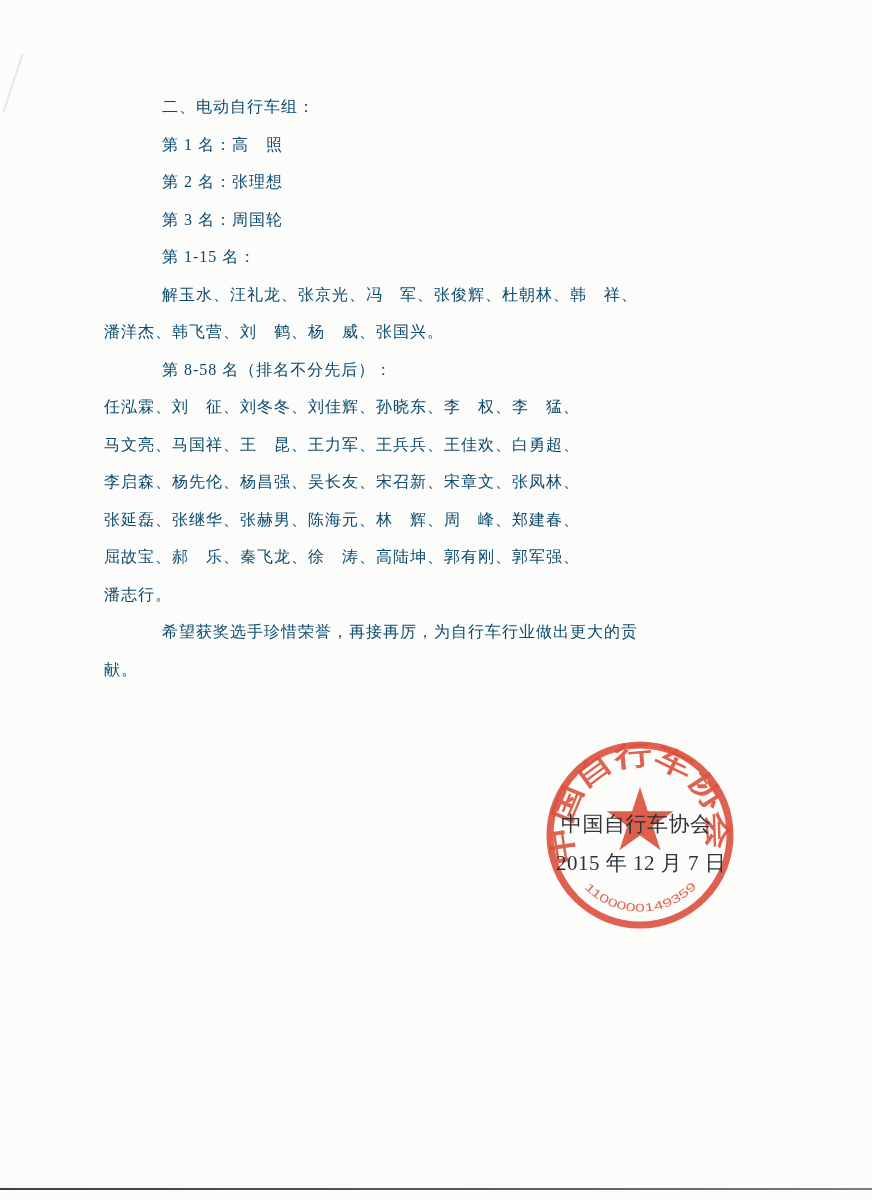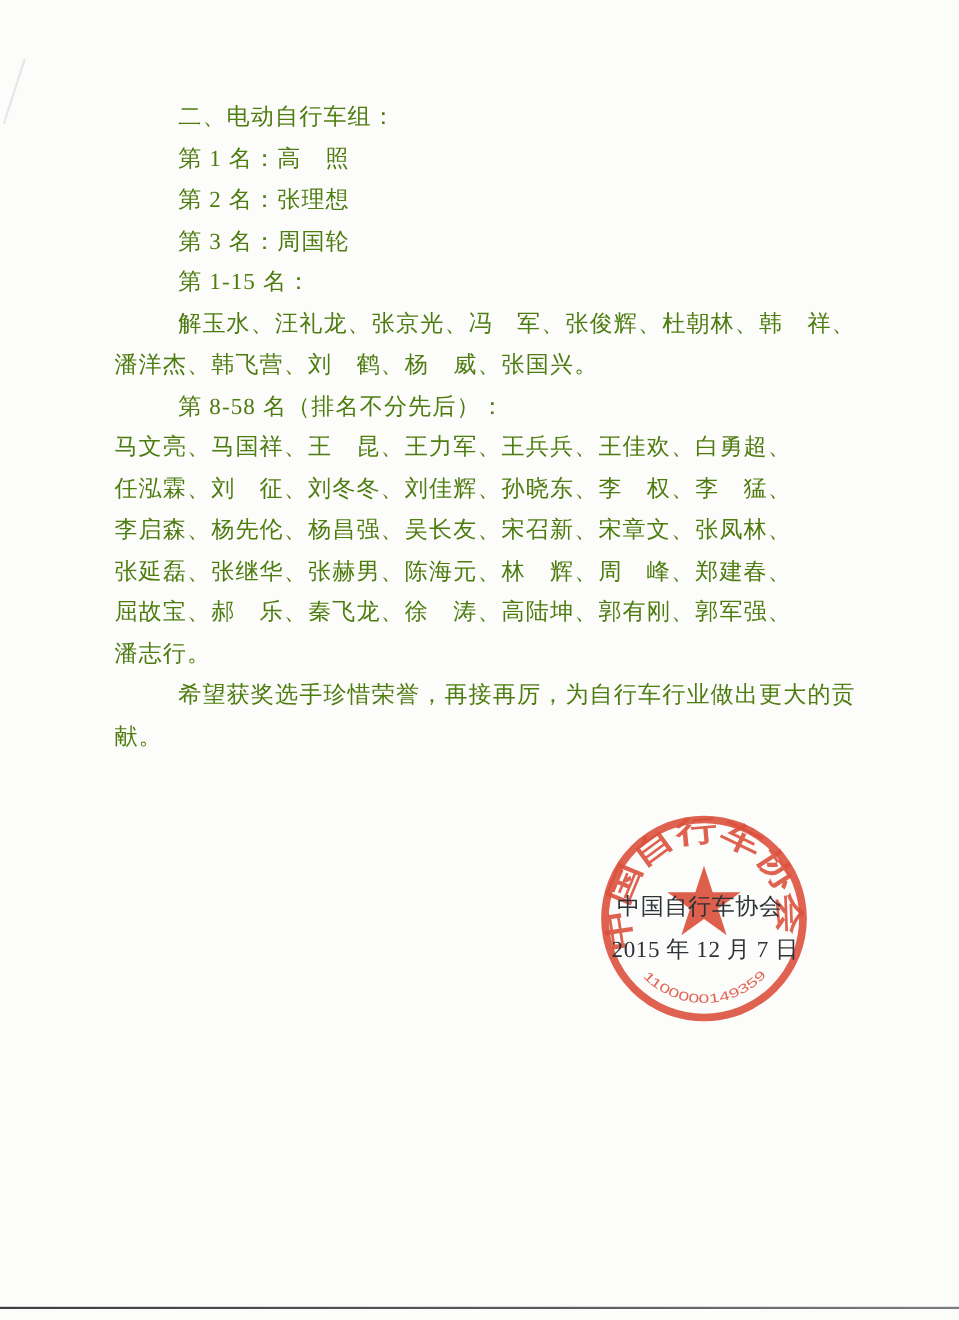--- a/index.html
+++ b/index.html
@@ -6,22 +6,22 @@
   .page{
     position:relative;
     width:872px;height:1200px;
     background:#fcfcfb;
     font-family:"Liberation Serif","DejaVu Serif",serif;
     overflow:hidden;
     margin:0 auto;
   }
   .doc{
     position:absolute;left:104px;top:88px;width:604px;
-    color:#4d7c0f;
-    font-size:21px;line-height:37.5px;letter-spacing:1px;
+    color:#0c4a6e;
+    font-size:16px;line-height:37.5px;letter-spacing:1px;
   }
   .line{white-space:pre;}
   .indent{padding-left:58px;}
   .scan-artifact-topleft{
     position:absolute;left:12px;top:52px;width:2px;height:62px;
     background:rgba(150,156,160,0.22);
     transform:rotate(18deg);
   }
   .scan-bottom-edge{
     position:absolute;left:0;top:1188px;width:872px;height:2px;
@@ -48,22 +48,22 @@
 
   <div class="doc">
     <div class="line indent">二、电动自行车组：</div>
     <div class="line indent">第 1 名：高　照</div>
     <div class="line indent">第 2 名：张理想</div>
     <div class="line indent">第 3 名：周国轮</div>
     <div class="line indent">第 1-15 名：</div>
     <div class="line indent">解玉水、汪礼龙、张京光、冯　军、张俊辉、杜朝林、韩　祥、</div>
     <div class="line">潘洋杰、韩飞营、刘　鹤、杨　威、张国兴。</div>
     <div class="line indent">第 8-58 名（排名不分先后）：</div>
+    <div class="line">任泓霖、刘　征、刘冬冬、刘佳辉、孙晓东、李　权、李　猛、</div>
     <div class="line">马文亮、马国祥、王　昆、王力军、王兵兵、王佳欢、白勇超、</div>
-    <div class="line">任泓霖、刘　征、刘冬冬、刘佳辉、孙晓东、李　权、李　猛、</div>
     <div class="line">李启森、杨先伦、杨昌强、吴长友、宋召新、宋章文、张凤林、</div>
     <div class="line">张延磊、张继华、张赫男、陈海元、林　辉、周　峰、郑建春、</div>
     <div class="line">屈故宝、郝　乐、秦飞龙、徐　涛、高陆坤、郭有刚、郭军强、</div>
     <div class="line">潘志行。</div>
     <div class="line indent">希望获奖选手珍惜荣誉，再接再厉，为自行车行业做出更大的贡</div>
     <div class="line">献。</div>
   </div>
 
   <div class="seal">
     <svg width="194" height="194" viewBox="0 0 194 194" xmlns="http://www.w3.org/2000/svg">

